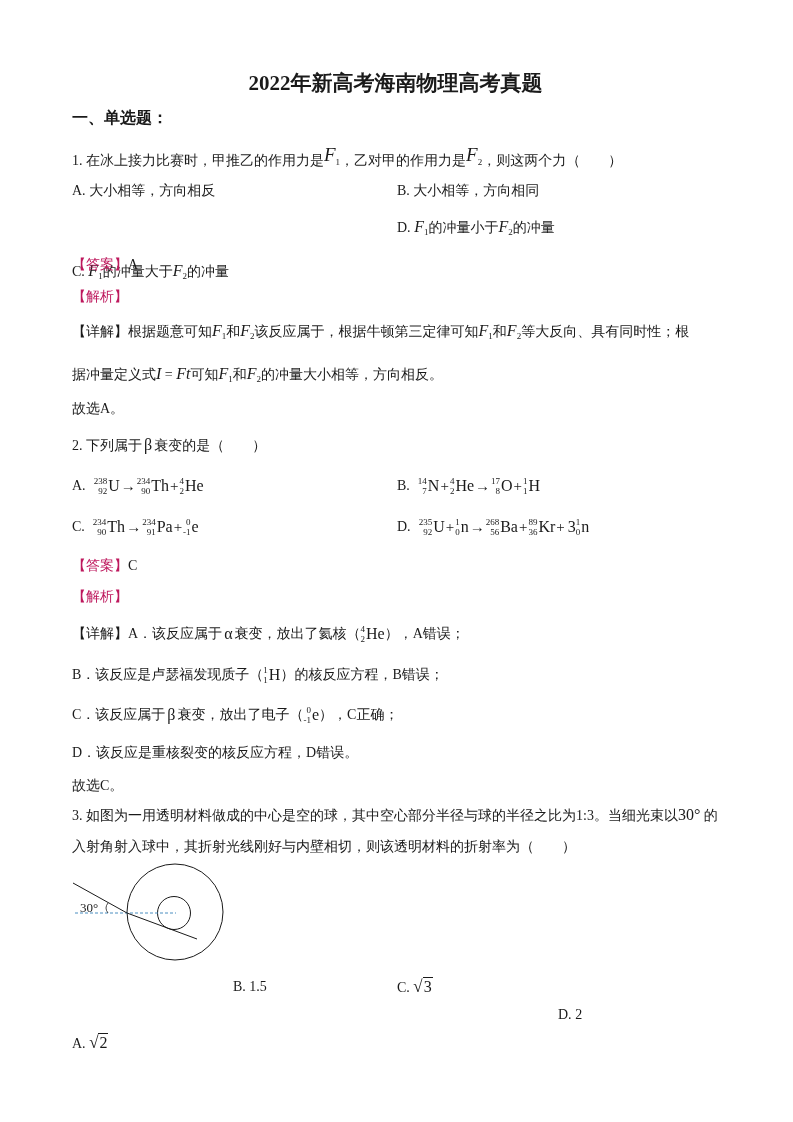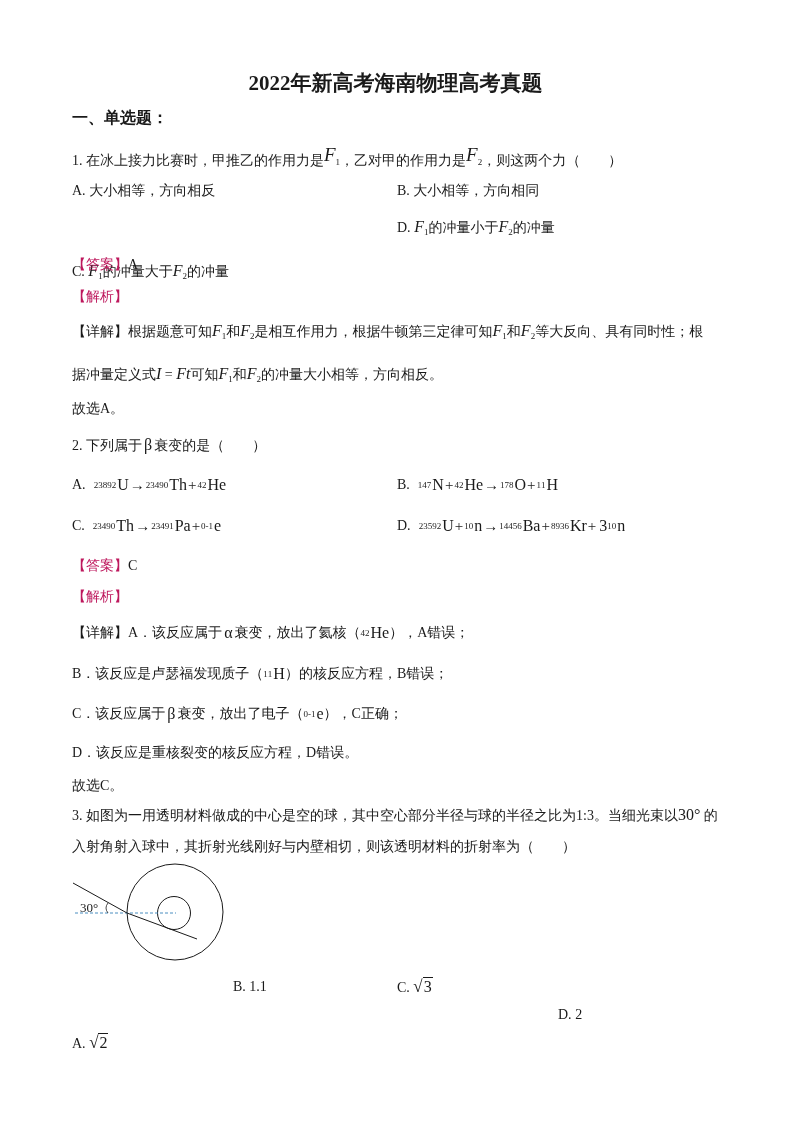--- a/index.html
+++ b/index.html
@@ -8,21 +8,21 @@
   .row { position:absolute; left:72px; white-space:nowrap; line-height:18px; }
   .col2 { left:397px; }
   .title { left:0; width:791px; text-align:center; font-size:21px; font-weight:bold; line-height:26px; }
   .section { font-weight:bold; font-size:16px; }
   .lbl-blue { color:#be185d; }
   .v { font-style:italic; font-size:16px; }
   .v.big { font-size:19px; vertical-align:4px; }
   sub { font-size:9px; vertical-align:-3px; }
   .big + sub { vertical-align:0px; }
   .nuc { display:inline-flex; align-items:center; }
-  .az { display:inline-flex; flex-direction:row; align-items:flex-end; font-size:9px; line-height:10px; margin-right:1px; }
+  .az { display:inline-flex; flex-direction:column; align-items:flex-end; font-size:9px; line-height:10px; margin-right:1px; }
   .sym { font-size:16px; }
   .op { font-size:15px; margin:0 1px; }
   .coef { font-size:16px; margin-left:2px; }
   .eq { display:inline-flex; align-items:center; }
   .greek { font-size:16px; margin:0 2px; }
   .sqrt { font-size:17px; }
   .radicand { border-top:1px solid #1a1a1a; padding:0 1px; font-size:16px; }
   .figure { position:absolute; left:60px; top:855px; width:180px; height:110px; }
 </style>
 </head>
@@ -52,21 +52,21 @@
   <span>D.</span>
   <i class="v">F</i><sub>1</sub><span>的冲量小于</span><i class="v">F</i><sub>2</sub><span>的冲量</span>
 </div>
 
 <div class="row" style="top:256px;">
   <span class="lbl-blue">【答案】</span><span>A</span>
 </div>
 <div class="row lbl-blue" style="top:288px;">【解析】</div>
 
 <div class="row" style="top:322px;">
-  <span>【详解】</span><span>根据题意可知</span><i class="v">F</i><sub>1</sub><span>和</span><i class="v">F</i><sub>2</sub><span>是相互作用力，根据牛顿第三定律可知</span><i class="v">F</i><sub>1</sub><span>和</span><i class="v">F</i><sub>2</sub><span>等大反向、具有同时性；根</span>
+  <span>【详解】</span><span>根据题意可知</span><i class="v">F</i><sub>1</sub><span>和</span><i class="v">F</i><sub>2</sub><span>该反应属于，根据牛顿第三定律可知</span><i class="v">F</i><sub>1</sub><span>和</span><i class="v">F</i><sub>2</sub><span>等大反向、具有同时性；根</span>
 </div>
 <div class="row" style="top:365px;">
   <span>据冲量定义式</span><i class="v">I</i><span> = </span><i class="v">Ft</i><span>可知</span><i class="v">F</i><sub>1</sub><span>和</span><i class="v">F</i><sub>2</sub><span>的冲量大小相等，方向相反。</span>
 </div>
 <div class="row" style="top:400px;">故选A。</div>
 
 <div class="row" style="top:436px;">
   <span>2.</span>
   <span>下列属于</span><span class="greek">β</span><span>衰变的是（　　）</span>
 </div>
@@ -173,21 +173,21 @@
   <span class="nuc">
       <span class="az">
         <span>1</span>
         <span>0</span>
       </span>
       <span class="sym">n</span>
     </span>
   <span class="op">→</span>
   <span class="nuc">
       <span class="az">
-        <span>144</span>
+        <span>268</span>
         <span>56</span>
       </span>
       <span class="sym">Ba</span>
     </span>
   <span class="op">+</span>
   <span class="nuc">
       <span class="az">
         <span>89</span>
         <span>36</span>
       </span>
@@ -266,21 +266,21 @@
   <path d="M 48 48 Q 44 53 48 58" fill="none" stroke="#1a1a1a" stroke-width="0.8"></path>
   <text x="20" y="57" font-family="Liberation Serif, serif" font-size="13" fill="#1a1a1a">30°</text>
 </svg>
 
 <div class="row" style="top:1034px;text-align:center;">
   <span>A.</span>
   <span class="sqrt">√</span><span class="radicand">2</span>
 </div>
 <div class="row" style="top:978px; left:233px;">
   <span>B.</span>
-  <span>1.1</span>
+  <span>1.5</span>
 </div>
 <div class="row col2" style="top:978px;">
   <span>C.</span>
   <span class="sqrt">√</span><span class="radicand">3</span>
 </div>
 <div class="row" style="top:1006px; left:558px;">
   <span>D.</span>
   <span>2</span>
 </div>
 

